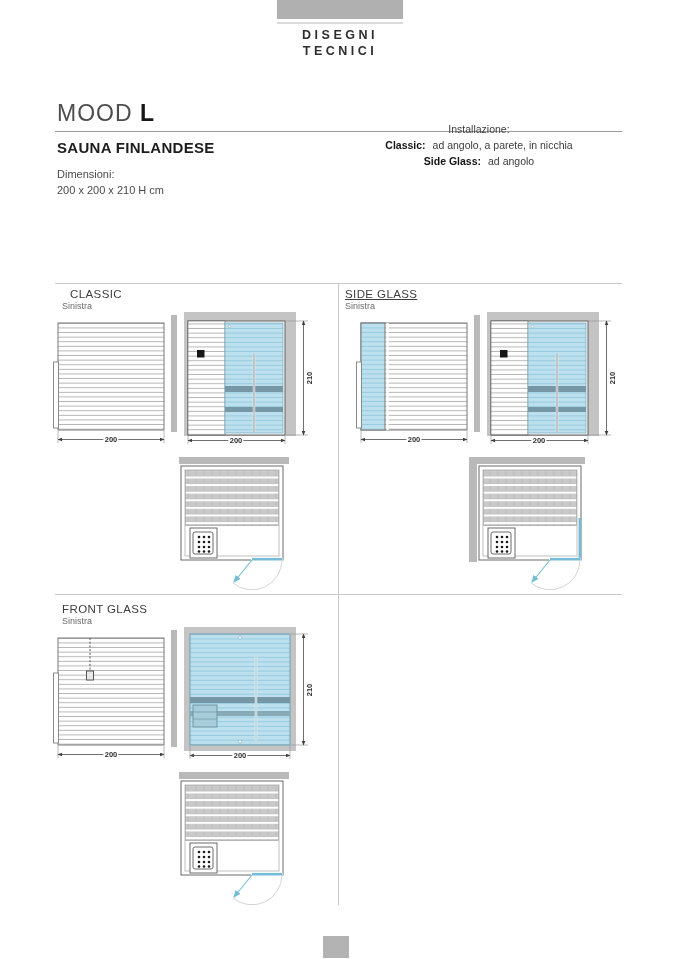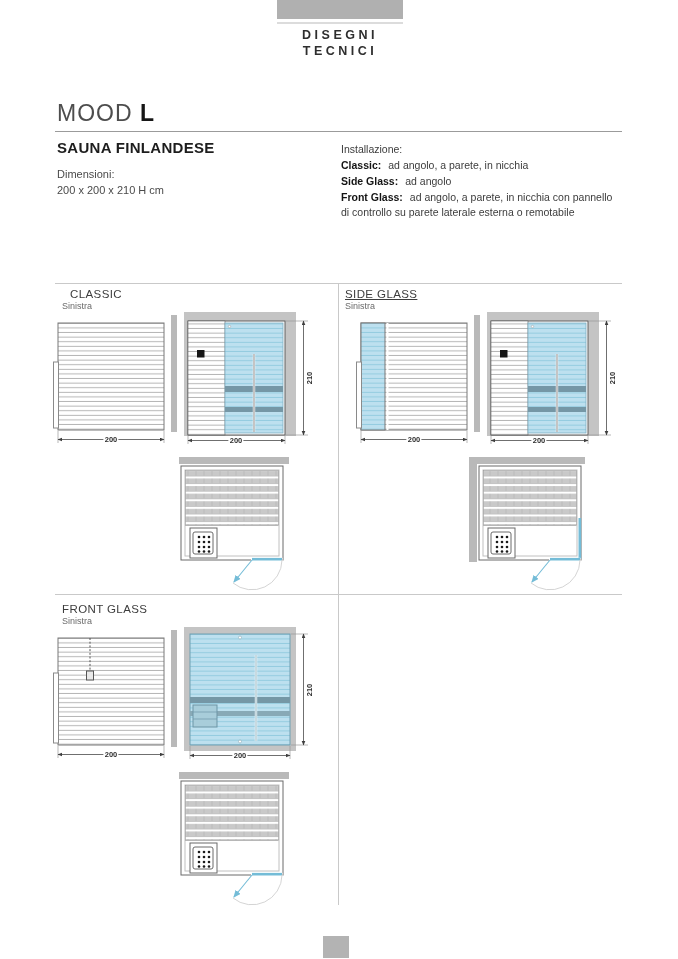--- a/index.html
+++ b/index.html
@@ -11,21 +11,21 @@
   #topbar-line{left:277px;top:22px;width:126px;height:2px;background:#dcdcdc;}
   #header-title{left:247px;top:27px;width:186px;text-align:center;font-size:12.5px;
      font-weight:bold;letter-spacing:3.5px;color:#2e2e2e;line-height:16px;}
   
   #product-title{left:57px;top:100px;font-size:23px;letter-spacing:1px;color:#4d4d4d;}
   #product-title b{color:#161616;}
   .rule{left:55px;width:567px;height:1px;background:#9b9b9b;}
   #rule-title{top:131px;}
   #category{left:57px;top:139px;font-size:15px;font-weight:bold;color:#1d1d1d;letter-spacing:.3px;}
   #dims-block{left:57px;top:166px;font-size:11px;color:#4a4a4a;line-height:16px;}
-  #install-block{left:341px;top:142px;width:276px;font-size:10.5px;color:#3c3c3c;line-height:15px;}
+  #install-block{left:341px;top:122px;width:276px;font-size:10.5px;color:#3c3c3c;line-height:15px;text-align:center;}
   #install-block .item{margin-top:1px;}
   #install-block b{color:#141414;padding-right:7px;}
   
   .gridline{background:#c9c9c9;}
   
   .sec-title{font-size:11.5px;color:#3d3d3d;letter-spacing:.4px;}
   .sec-sub{font-size:9px;color:#6b6b6b;}
   .wallbar{width:6px;height:117px;background:#b9b9b9;}
   
   #page-num{left:312px;top:933px;width:54px;text-align:center;font-size:13px;font-weight:bold;color:#ef4444;}
@@ -82,23 +82,20 @@
     <div>200 x 200 x 210 H cm</div>
   </div>
   <div class="abs" id="install-block">
     <div>Installazione:</div>
     <div class="item">
       <b>Classic:</b><span>ad angolo, a parete, in nicchia</span>
     </div>
     <div class="item">
       <b>Side Glass:</b><span>ad angolo</span>
     </div>
-    <div class="item">
-      <b>Front Glass:</b><span>ad angolo, a parete, in nicchia con pannello di controllo su parete laterale esterna o remotabile</span>
-    </div>
   </div>
 
   <div class="abs gridline" style="left:55px;top:283px;width:567px;height:1px;"></div>
   <div class="abs gridline" style="left:55px;top:594px;width:567px;height:1px;"></div>
   <div class="abs gridline" style="left:338px;top:283px;width:1px;height:622px;"></div>
 
   <div class="abs sec-title" style="left:62px;top:288px;margin-left:8px;">CLASSIC</div>
   <div class="abs sec-sub" style="left:62px;top:301px;">Sinistra</div>
 
   <svg class="abs" style="left:50px;top:310px;" width="125" height="140">

